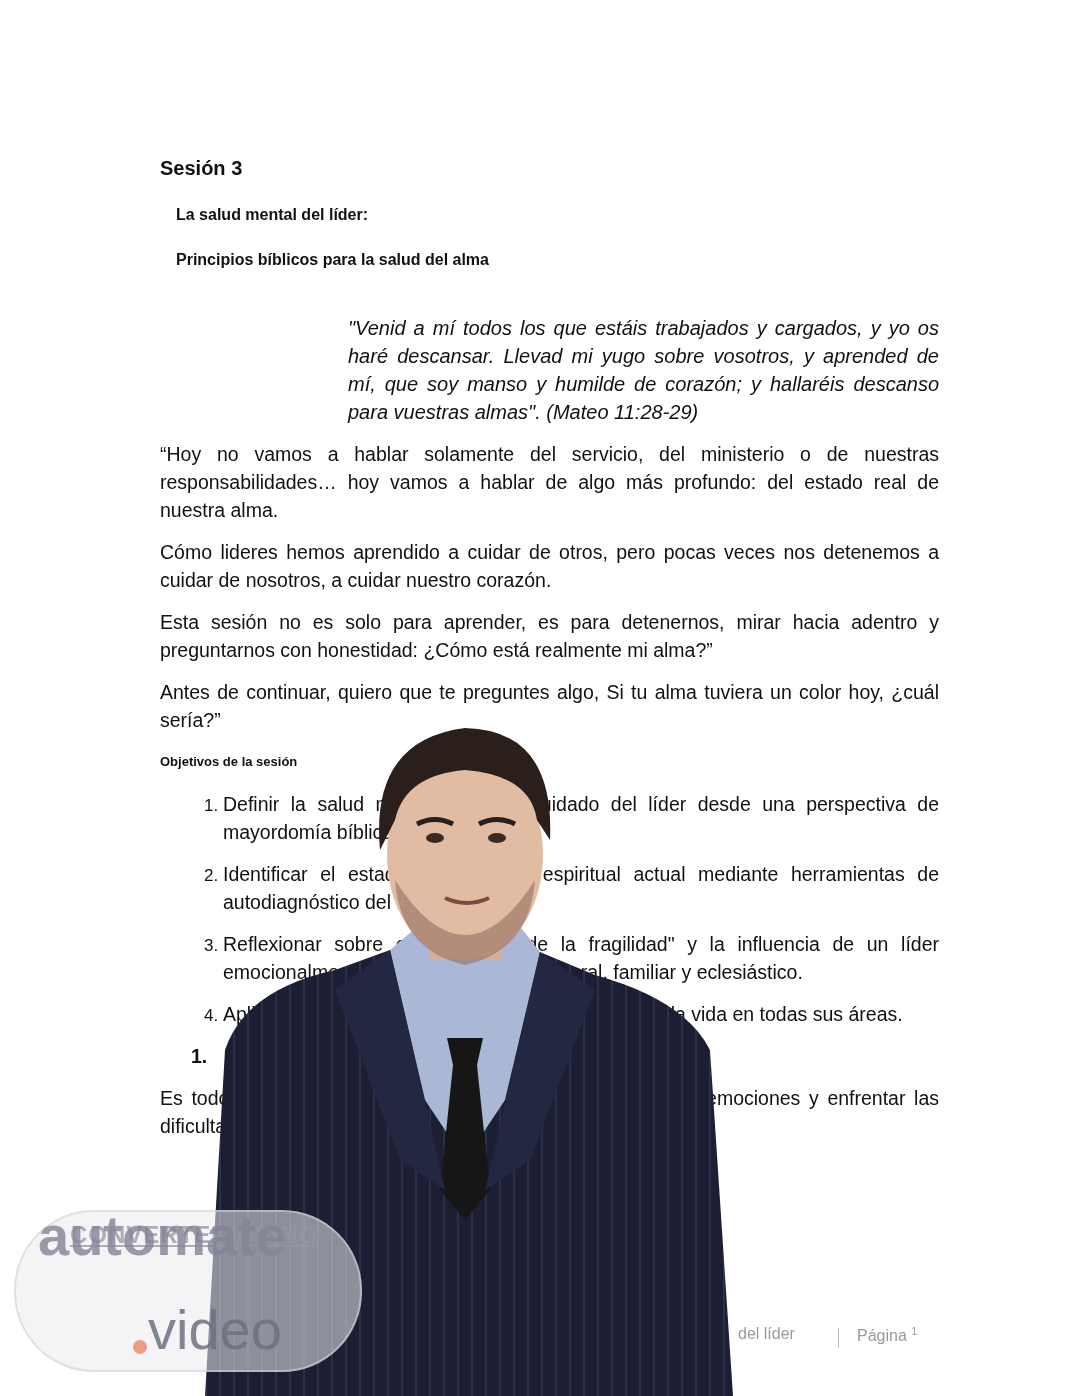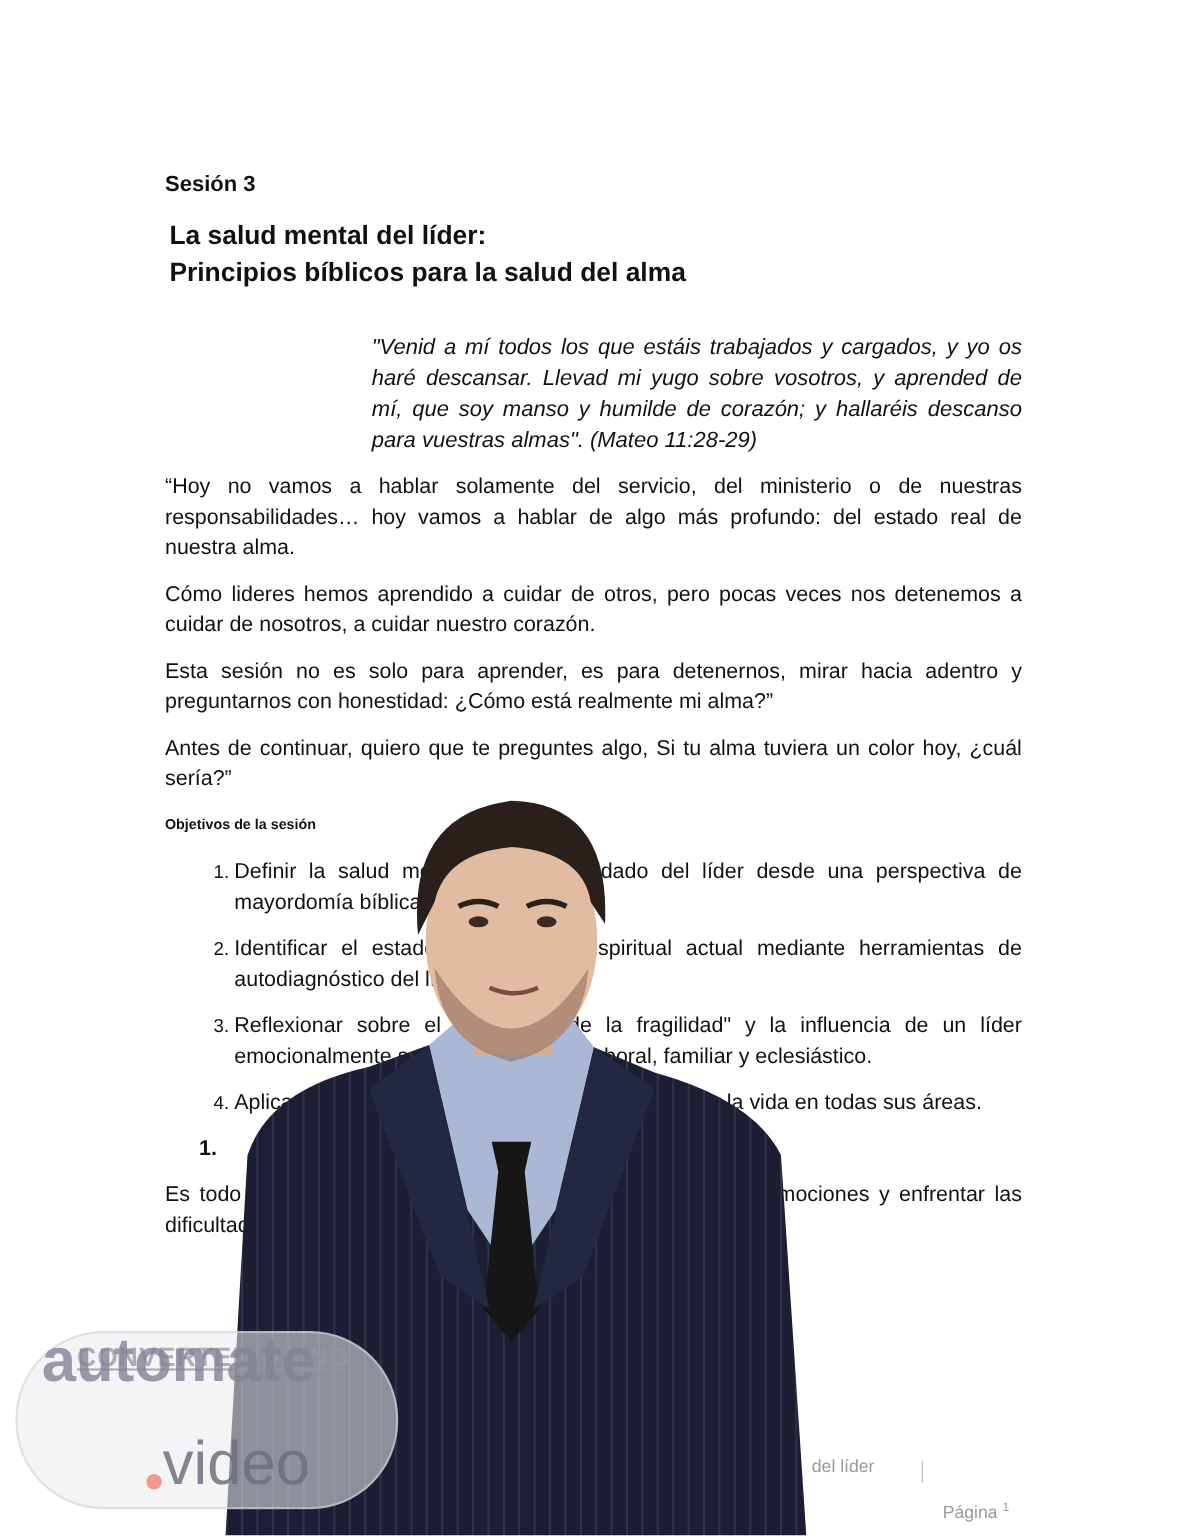--- a/index.html
+++ b/index.html
@@ -2,34 +2,34 @@
 <html><head>
 <meta charset="utf-8">
 <style>
   html, body { margin: 0; padding: 0; }
   body {
     width: 1080px; height: 1396px; position: relative; overflow: hidden;
     background: #ffffff; color: #111111;
     font-family: "Liberation Sans", sans-serif;
   }
   .page { position: absolute; left: 0; top: 0; width: 1080px; height: 1396px; }
-  .content { position: absolute; left: 150px; top: 154px; width: 779px; font-size: 19.5px; line-height: 28px; }
+  .content { position: absolute; left: 160px; top: 154px; width: 779px; font-size: 19.5px; line-height: 28px; }
   .session { font-weight: bold; font-size: 20px; margin: 0 0 18px 0; line-height: 28px; }
-  .title { font-weight: bold; font-size: 24px; margin: 4px; line-height: 29px; }
+  .title { font-weight: bold; font-size: 16px; margin: 16px; line-height: 29px; }
   .quote { font-style: italic; margin: 40px 0 0 188px; text-align: justify; font-size: 20px; line-height: 28px; }
   p.para { margin: 14px 0 0 0; text-align: justify; }
   .obj-heading { font-weight: bold; margin: 14px 0 0 0; font-size: 13px; }
   ol.objectives { margin: 14px 0 0 0; padding: 0 0 0 63px; }
   ol.objectives li { text-align: justify; margin: 0 0 14px 0; padding-left: 0; }
   ol.objectives li::marker { font-size: 17px; }
   .sub-heading { font-weight: bold; margin: 0 0 0 31px; }
   .footer { position: absolute; top: 1325px; font-size: 16px; color: #9a9a9a; text-align: center; }
   .footer-left { left: 738px; }
   .footer-sep { position: absolute; left: 838px; top: 1328px; width: 1px; height: 20px; background: #bbbbbb; }
-  .footer-page { left: 857px; margin-top: 40px; }
+  .footer-page { left: 857px; }
   .footer-page sup { font-size: 11px; }
 
   
   .presenter { position: absolute; left: 185px; top: 720px; width: 560px; height: 676px; }
   .presenter svg { width: 100%; height: 100%; display: block; }
 
   
   .watermark {
     position: absolute; left: 14px; top: 1210px; width: 344px; height: 158px;
     border-radius: 80px; background: rgba(235,235,240,0.55);

